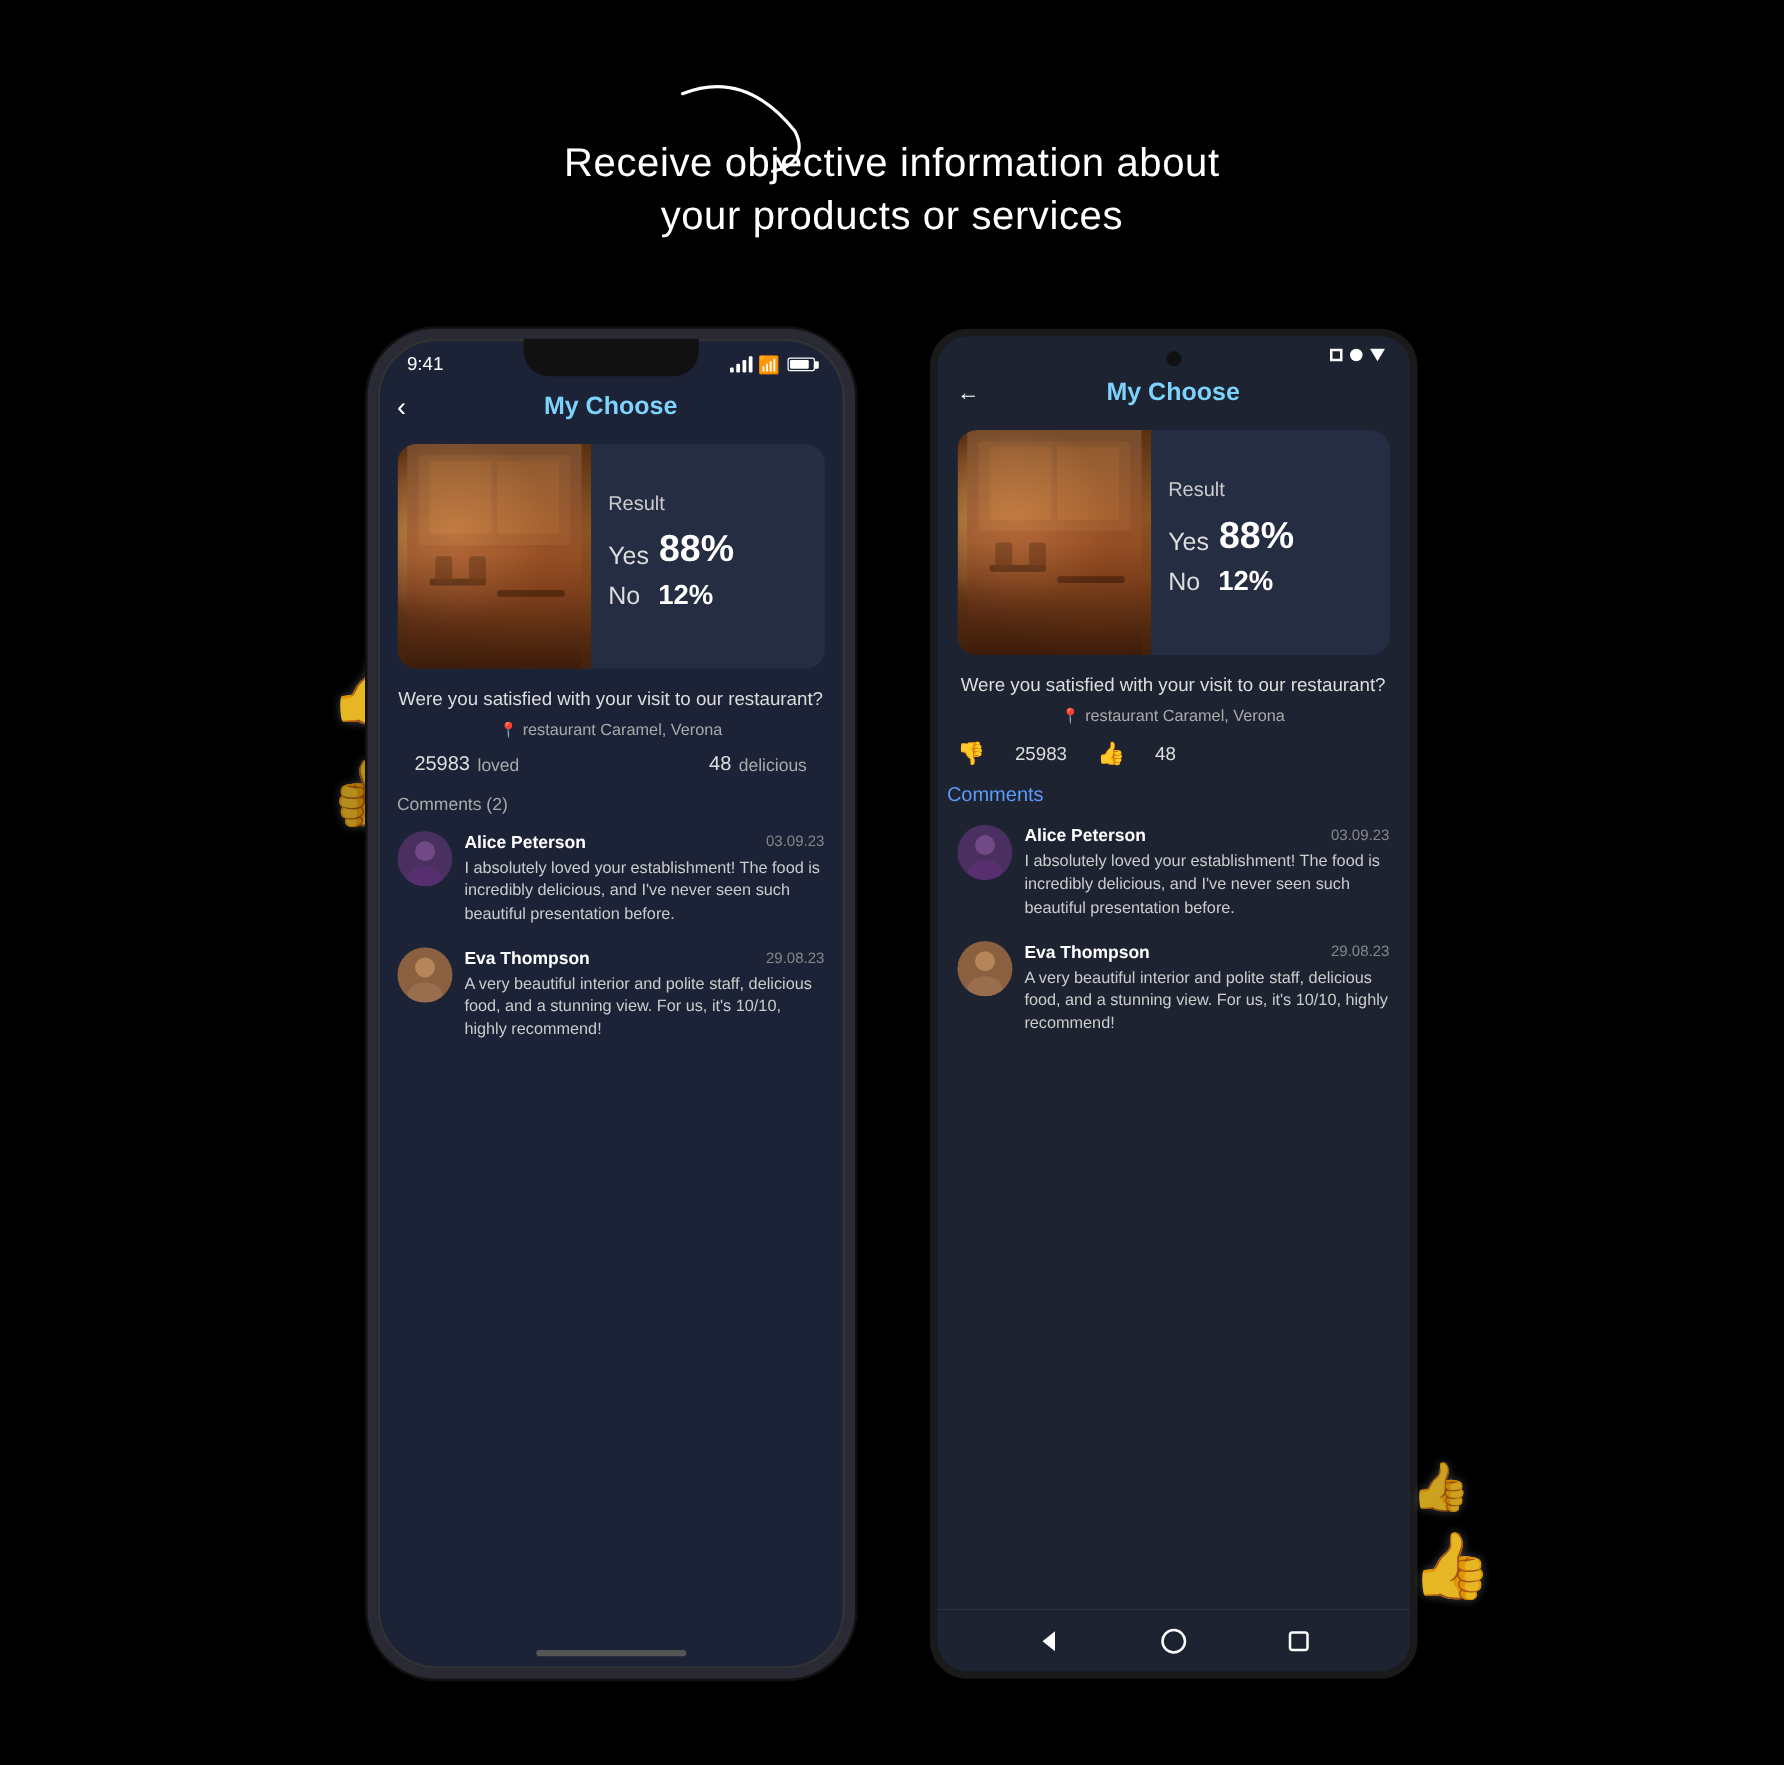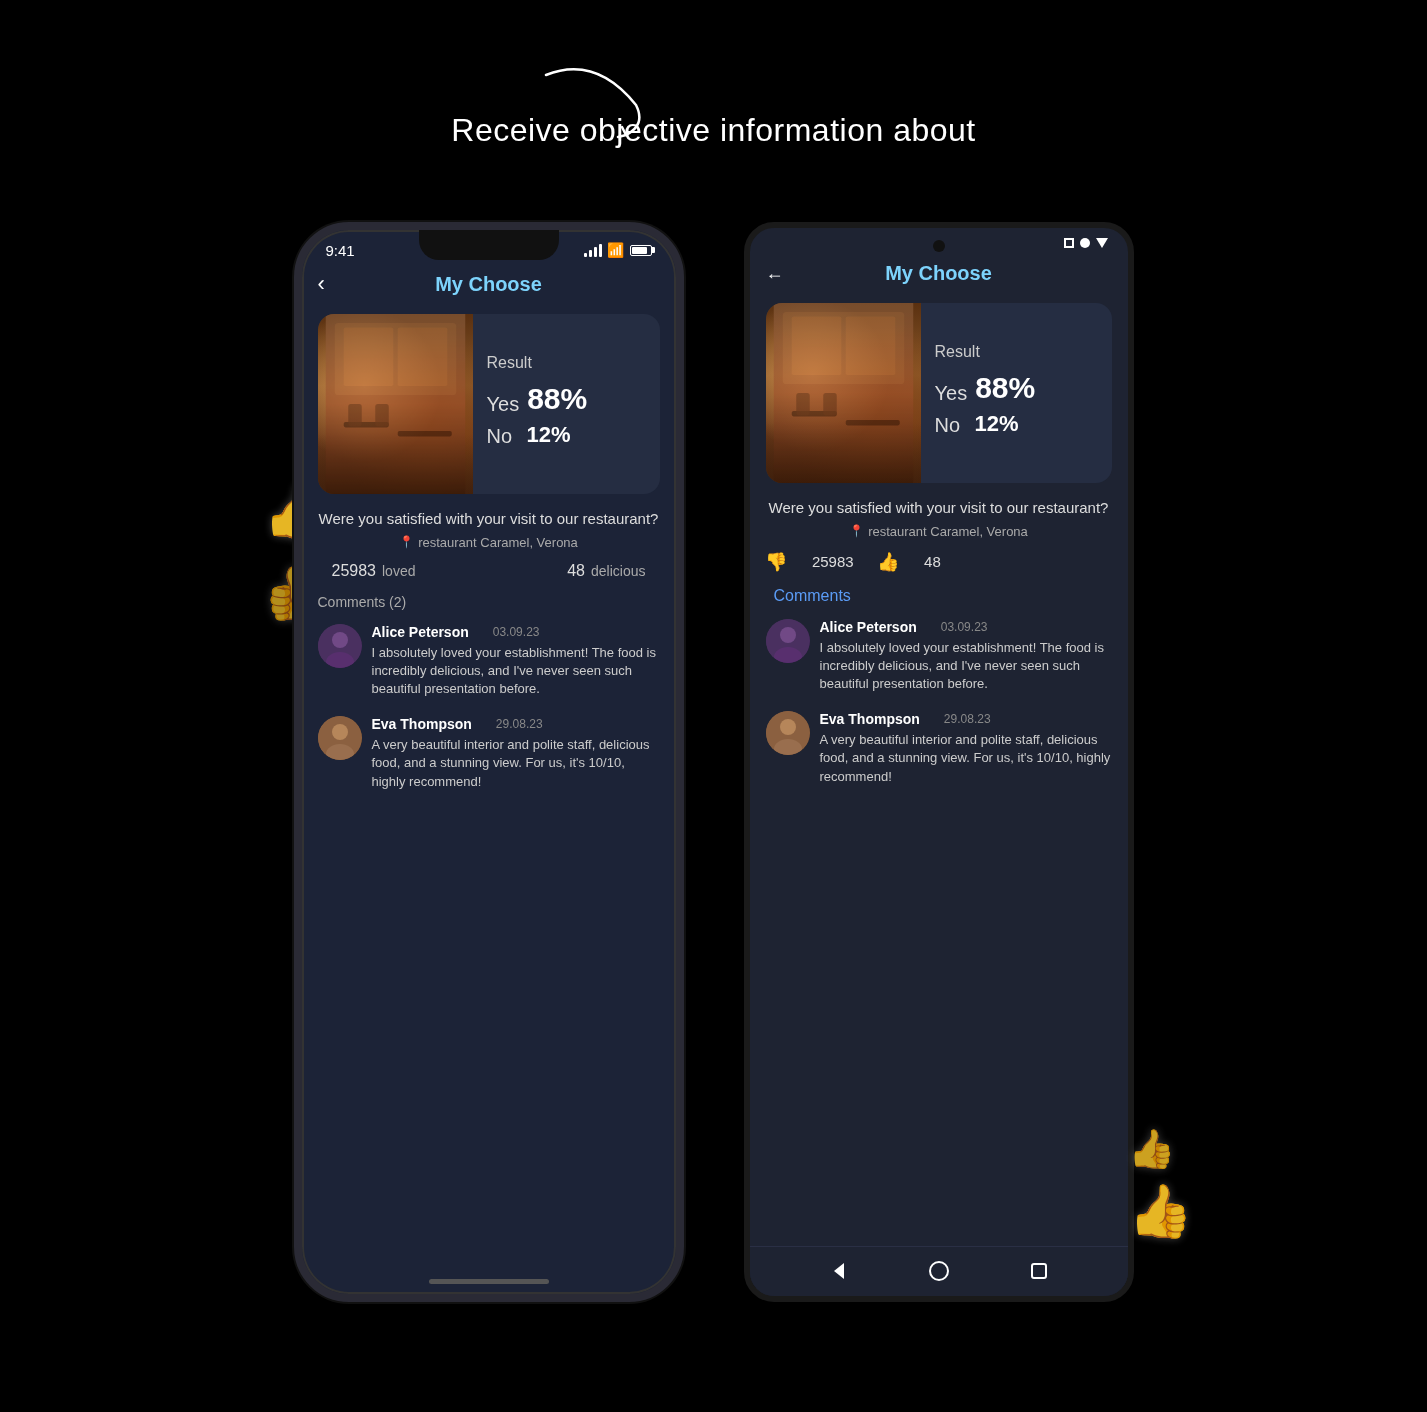--- a/index.html
+++ b/index.html
@@ -246,21 +246,21 @@
     
     .comments-header {
       font-size: 14px;
       color: #aaa;
       padding: 0 16px;
       margin-bottom: 14px;
     }
     .comments-header-android {
       font-size: 16px;
       color: #5b9cf6;
-      padding: 0 24px;
+      padding: 0 8px;
       margin-bottom: 14px;
     }
 
     .comment-item {
       display: flex;
       gap: 10px;
       padding: 0 16px;
       margin-bottom: 18px;
     }
     .comment-avatar {
@@ -275,21 +275,21 @@
       display: flex; align-items: center; justify-content: center;
     }
     .avatar-eva {
       background: linear-gradient(135deg, #8b6040 30%, #5a3a20 100%);
       display: flex; align-items: center; justify-content: center;
     }
 
     .comment-body { flex: 1; }
     .comment-header-row {
       display: flex;
-      justify-content: flex-start;
+      justify-content: space-between;
       align-items: center;
       margin-bottom: 4px;
     }
     .comment-name {
       font-size: 14px;
       font-weight: 700;
       color: #fff;
     }
     .comment-date {
       font-size: 12px;
@@ -397,20 +397,21 @@
       border-top: 10px solid #fff;
       display: inline-block;
     }
   </style>
 </head>
 <body>
 
 <div style="position:relative; margin-top:55px; text-align:center;">
   <div class="top-text">
     <span>Receive objective information about</span><br>
+    <span>your products or services</span>
   </div>
 
   <svg style="position:absolute; right:320px; top:10px;" width="120" height="80" viewBox="0 0 120 80">
     <path d="M 10 10 Q 60 -10 100 40 Q 110 60 90 70" stroke="white" stroke-width="2.5" fill="none" stroke-linecap="round"></path>
     <path d="M 82 72 L 90 70 L 86 62" stroke="white" stroke-width="2.5" fill="none" stroke-linecap="round" stroke-linejoin="round"></path>
   </svg>
 </div>
 
 <div class="phones-row">
 

